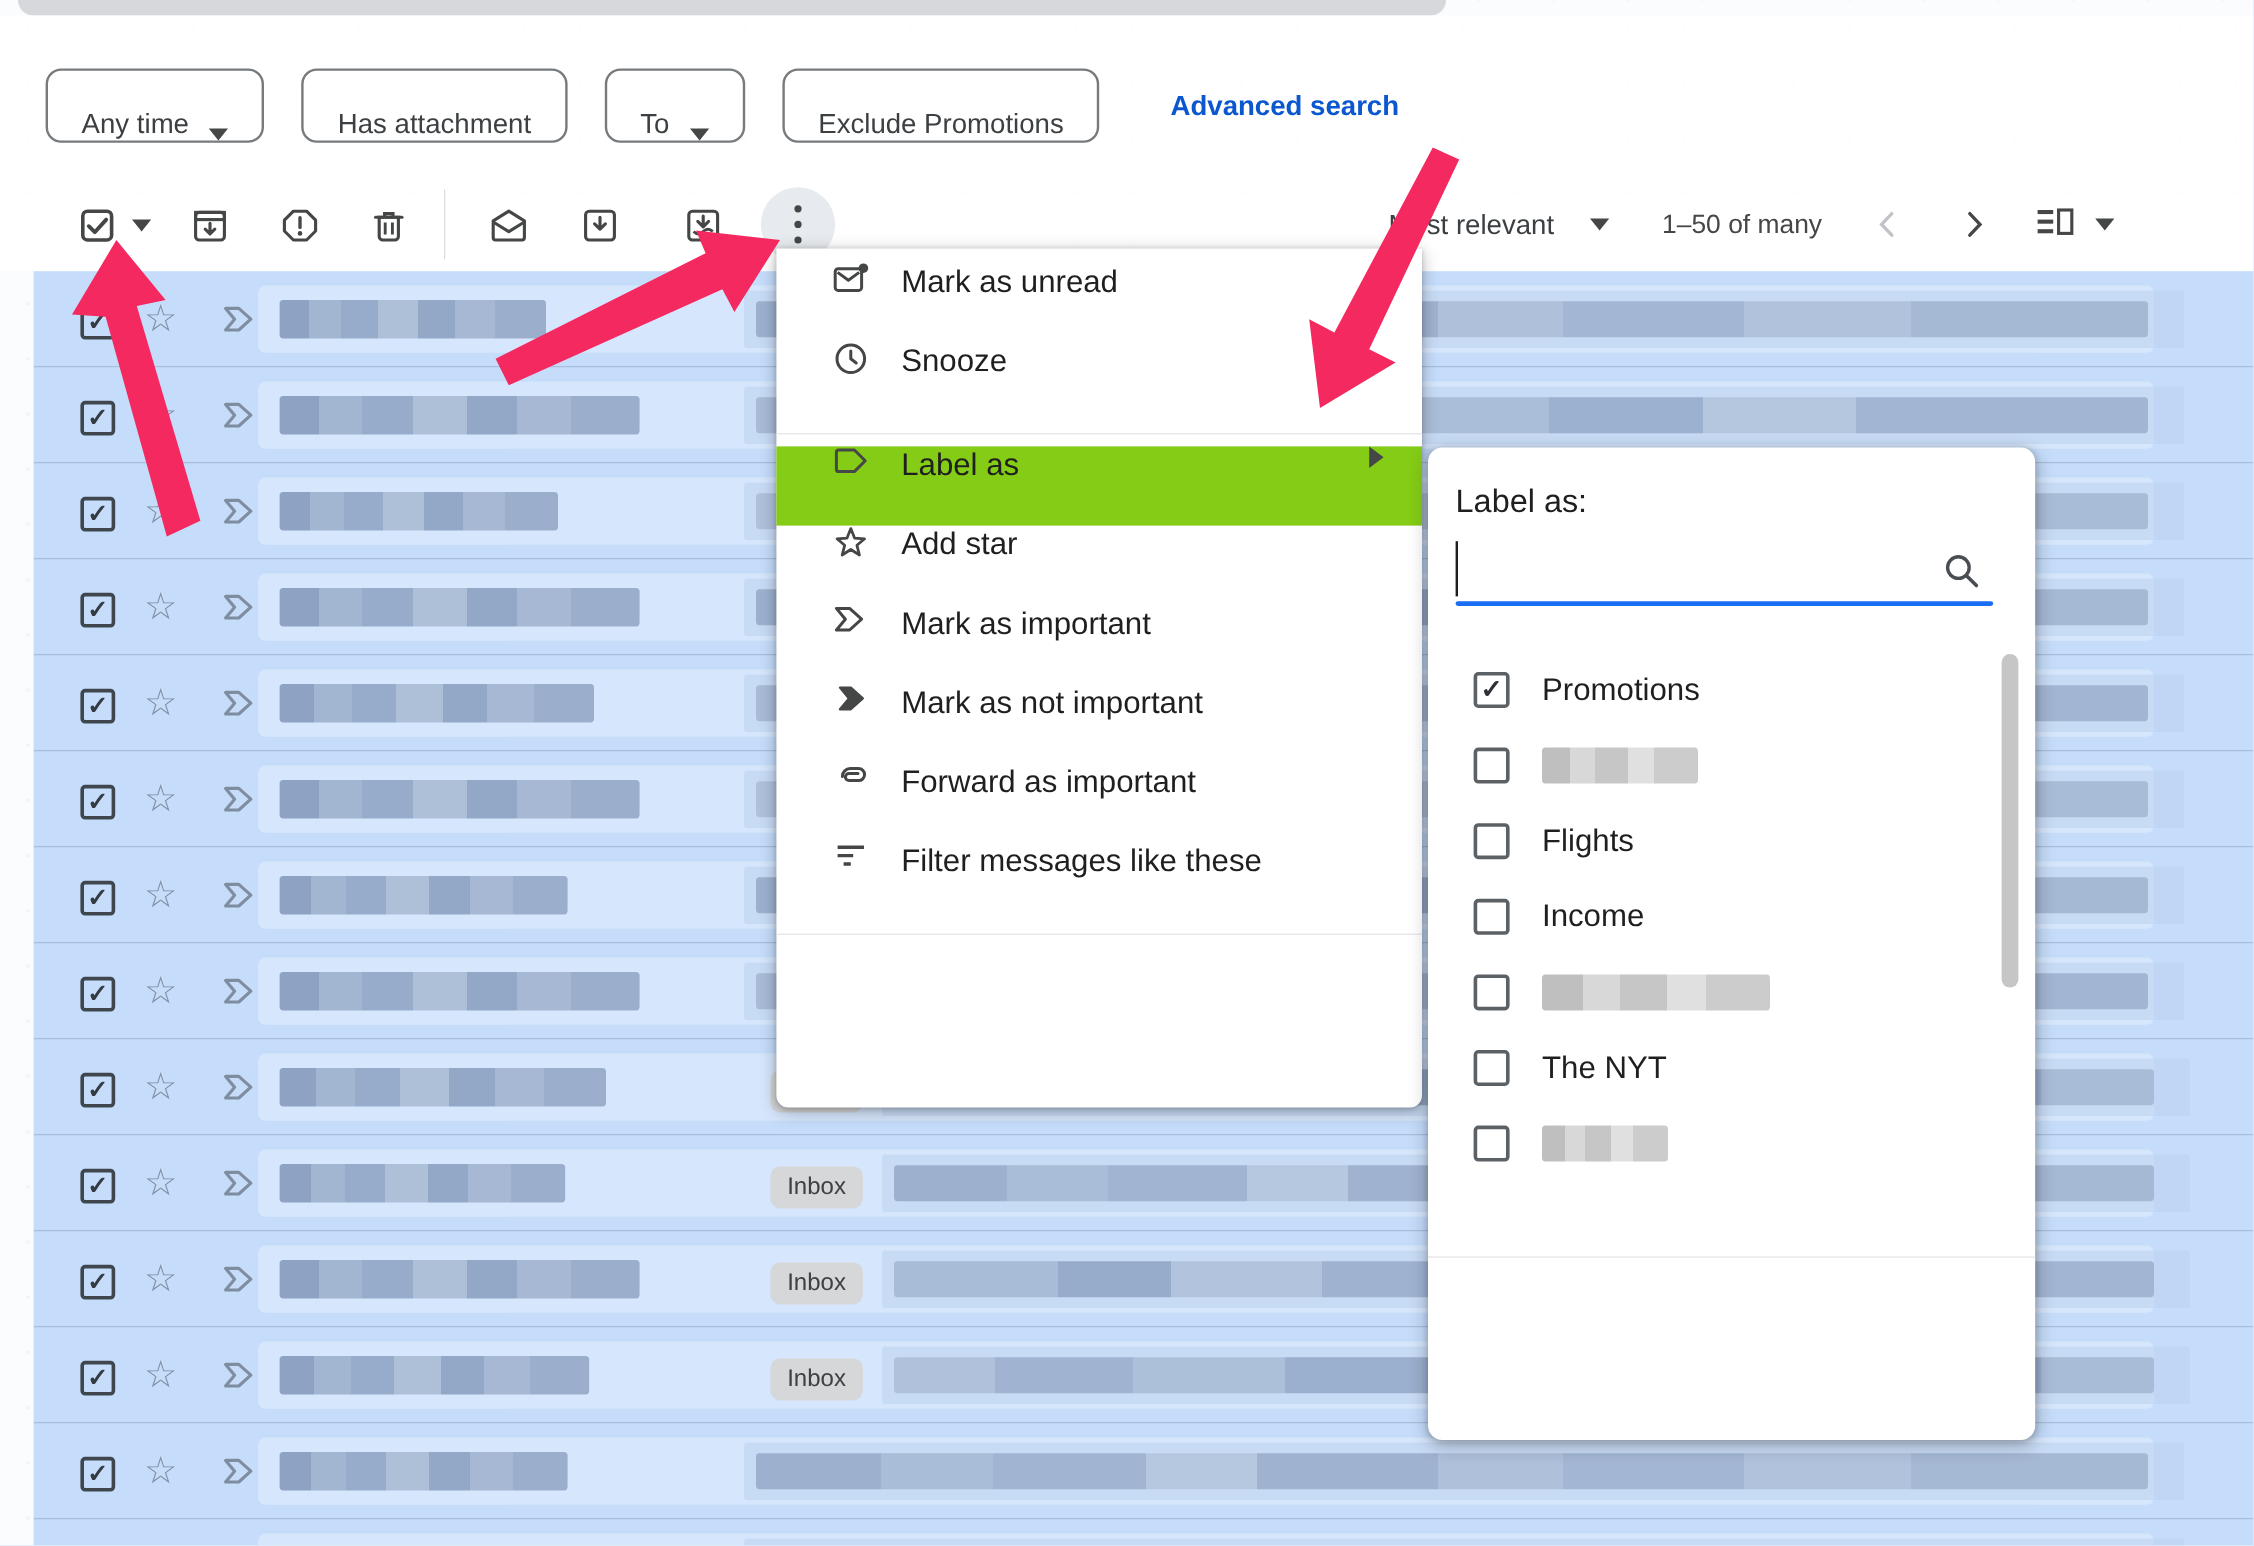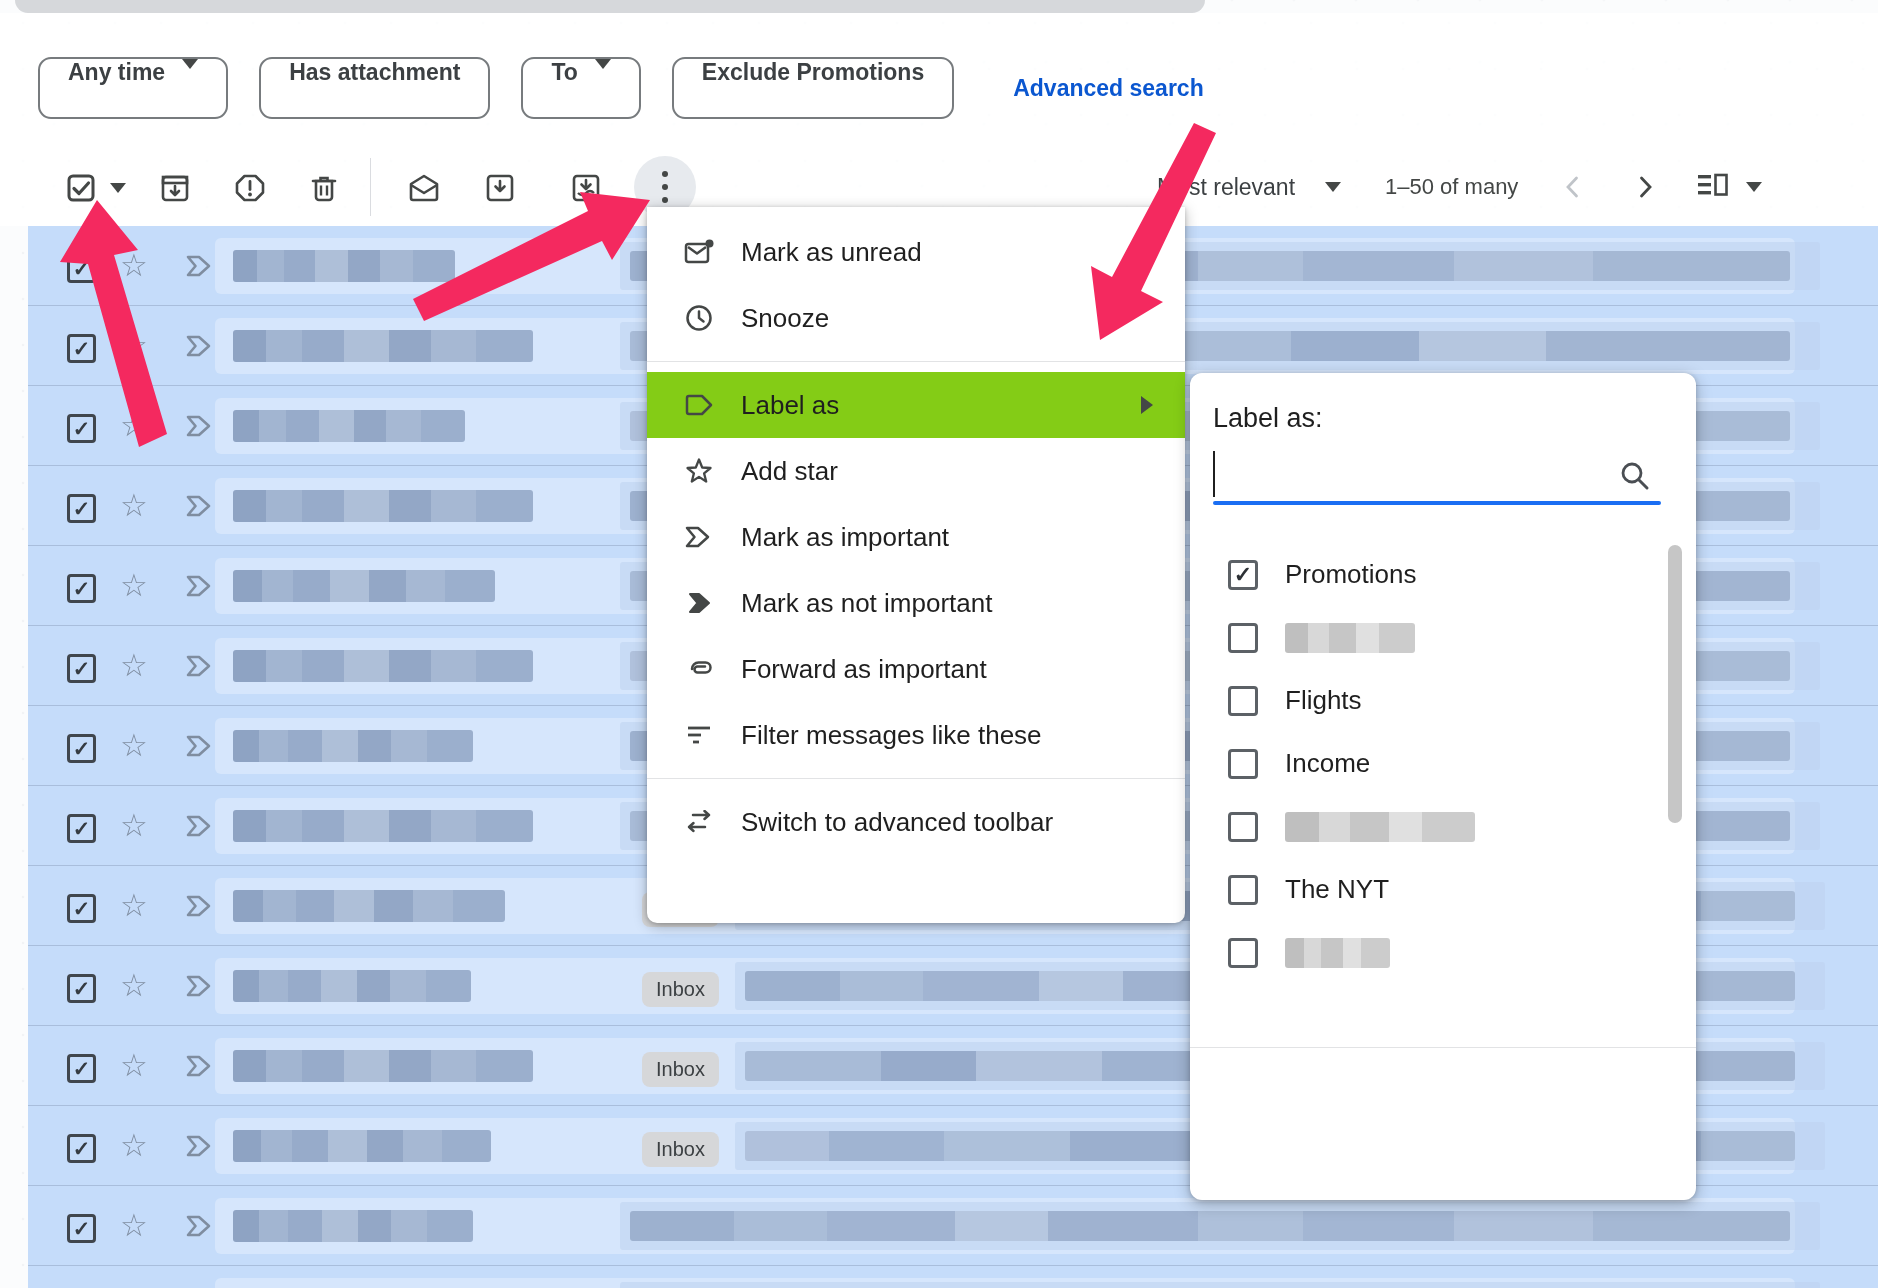--- a/index.html
+++ b/index.html
@@ -13,23 +13,23 @@
     background-position:0 0, 23px 31px;
   }
   .abs{position:absolute;}
   
   #top-band{left:15px;top:0;width:1190px;height:13px;background:#d6d8db;border-radius:0 0 14px 14px;}
   
   #chrome-bg{left:0;top:13px;width:1878px;height:213px;background:rgba(255,255,255,0.82);}
   
   #chips{left:38px;top:57px;display:flex;align-items:center;gap:31px;}
   .chip{
-    display:flex;align-items:flex-start;gap:17px;height:58px;padding:0 28px;
+    display:flex;align-items:flex-end;gap:17px;height:58px;padding:0 28px;
     border:2px solid #777b7e;border-radius:13px;background:#fff;
-    font-size:23px;font-weight:bold;color:#3c4043;white-space:nowrap;cursor:pointer;
+    font-size:23px;font-weight:normal;color:#3c4043;white-space:nowrap;cursor:pointer;
   }
   .caret-down{width:0;height:0;border-left:8px solid transparent;border-right:8px solid transparent;border-top:10px solid #444746;}
   #advanced-search{margin-left:28px;font-size:23px;font-weight:bold;color:#0b57d0;cursor:pointer;}
   
   .tbtn{position:absolute;top:166px;width:44px;height:44px;display:flex;align-items:center;justify-content:center;cursor:pointer;}
   .tbtn svg{display:block;}
   #tb-divider{left:370px;top:158px;width:1px;height:58px;background:#dadce0;}
   #more-circle{left:634px;top:156px;width:62px;height:62px;border-radius:50%;background:#e7eaee;}
   .dots{display:flex;flex-direction:column;gap:7px;align-items:center;}
   .dots i{width:6px;height:6px;border-radius:50%;background:#444746;display:block;}
@@ -55,21 +55,21 @@
   .sub-light{top:16px;height:48px;background:rgba(190,210,238,0.55);}
   .sub{top:25px;height:30px;}
   .sub.v0{background:linear-gradient(90deg,#9db1cf 0 9%,#aabdd8 0 17%,#a1b4d2 0 28%,#b6c7e0 0 36%,#9fb2d0 0 49%,#aec0da 0 58%,#a3b6d3 0 71%,#b1c2dc 0 83%,#a5b8d4 0 100%);}
   .sub.v1{background:linear-gradient(90deg,#a8bbd7 0 13%,#97abcb 0 22%,#b2c3dd 0 34%,#9fb3d1 0 45%,#abbed9 0 57%,#9cb0cf 0 68%,#b5c6df 0 79%,#a2b5d2 0 100%);}
   .sub.v2{background:linear-gradient(90deg,#b0c1dc 0 8%,#a0b4d2 0 19%,#adc0da 0 31%,#9bafce 0 44%,#b4c5de 0 55%,#a4b7d4 0 67%,#aebfda 0 78%,#9db1d0 0 91%,#a9bcd7 0 100%);}
   .badge{position:absolute;left:614px;top:26px;height:35px;padding:0 14px;display:flex;align-items:center;
          background:#d6d7d9;border-radius:8px;font-size:20px;color:#3c4043;}
   
   #context-menu{left:647px;top:207px;width:538px;height:716px;background:#fff;border-radius:0 0 10px 10px;
     box-shadow:0 3px 14px rgba(0,0,0,0.28), 0 1px 4px rgba(0,0,0,0.18);z-index:20;padding-top:12px;box-sizing:border-box;}
-  .mi{height:66px;display:flex;align-items:center;padding-left:36px;cursor:pointer;}
+  .mi{height:66px;display:flex;align-items:flex-start;padding-left:46px;cursor:pointer;}
   .mi.hl{background:#84cc16;}
   .mi .ic{width:32px;display:flex;justify-content:center;}
   .mi .lbl{margin-left:26px;font-size:26px;color:#1f1f1f;white-space:nowrap;}
   .mi .subcaret{margin-left:auto;margin-right:32px;width:0;height:0;border-top:9px solid transparent;border-bottom:9px solid transparent;border-left:12px solid #444746;}
   .mdiv{height:1px;background:#e2e3e5;margin:10px 0;}
   
   #label-menu{left:1190px;top:373px;width:506px;height:827px;background:#fff;border-radius:12px;
     box-shadow:0 4px 16px rgba(0,0,0,0.28), 0 1px 5px rgba(0,0,0,0.18);z-index:21;box-sizing:border-box;}
   #lm-title{position:absolute;left:23px;top:30px;font-size:27px;color:#1f1f1f;}
   #lm-search{position:absolute;left:23px;top:78px;width:432px;height:46px;border:none;outline:none;
@@ -431,29 +431,20 @@
       <span class="ic">
         <svg width="28" height="22" viewBox="0 0 28 22">
           <line x1="3" y1="4" x2="25" y2="4" stroke="#444746" stroke-width="2.8"></line>
           <line x1="3" y1="11" x2="16" y2="11" stroke="#444746" stroke-width="2.8"></line>
           <line x1="8" y1="18" x2="14" y2="18" stroke="#444746" stroke-width="2.8"></line>
         </svg>
       </span>
       <span class="lbl">Filter messages like these</span>
     </div>
     <div class="mdiv"></div>
-    <div class="mi">
-      <span class="ic">
-        <svg width="32" height="24" viewBox="0 0 32 24">
-          <path d="M10 5 h16 m-4.5-4 L26 5 l-4.5 4" fill="none" stroke="#444746" stroke-width="2.5" stroke-linecap="round" stroke-linejoin="round"></path>
-          <path d="M22 17 H6 m4.5-4 L6 17 l4.5 4" fill="none" stroke="#444746" stroke-width="2.5" stroke-linecap="round" stroke-linejoin="round"></path>
-        </svg>
-      </span>
-      <span class="lbl">Switch to advanced toolbar</span>
-    </div>
   </div>
 
 <div class="abs" id="label-menu">
   <div id="lm-title">Label as:</div>
   <input id="lm-search" autocomplete="off" placeholder="" style="">
   <div id="lm-underline"></div>
   <svg id="lm-mag" width="34" height="34" viewBox="0 0 34 34">
       <circle cx="14" cy="14" r="9" fill="none" stroke="#4a4e53" stroke-width="2.8"></circle>
       <line x1="21" y1="21" x2="29" y2="29" stroke="#4a4e53" stroke-width="3" stroke-linecap="round"></line>
     </svg>

